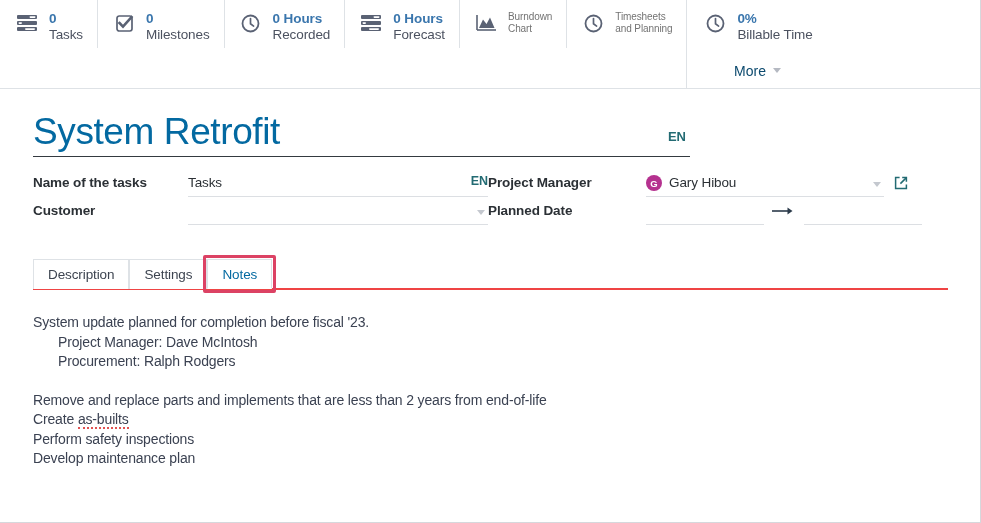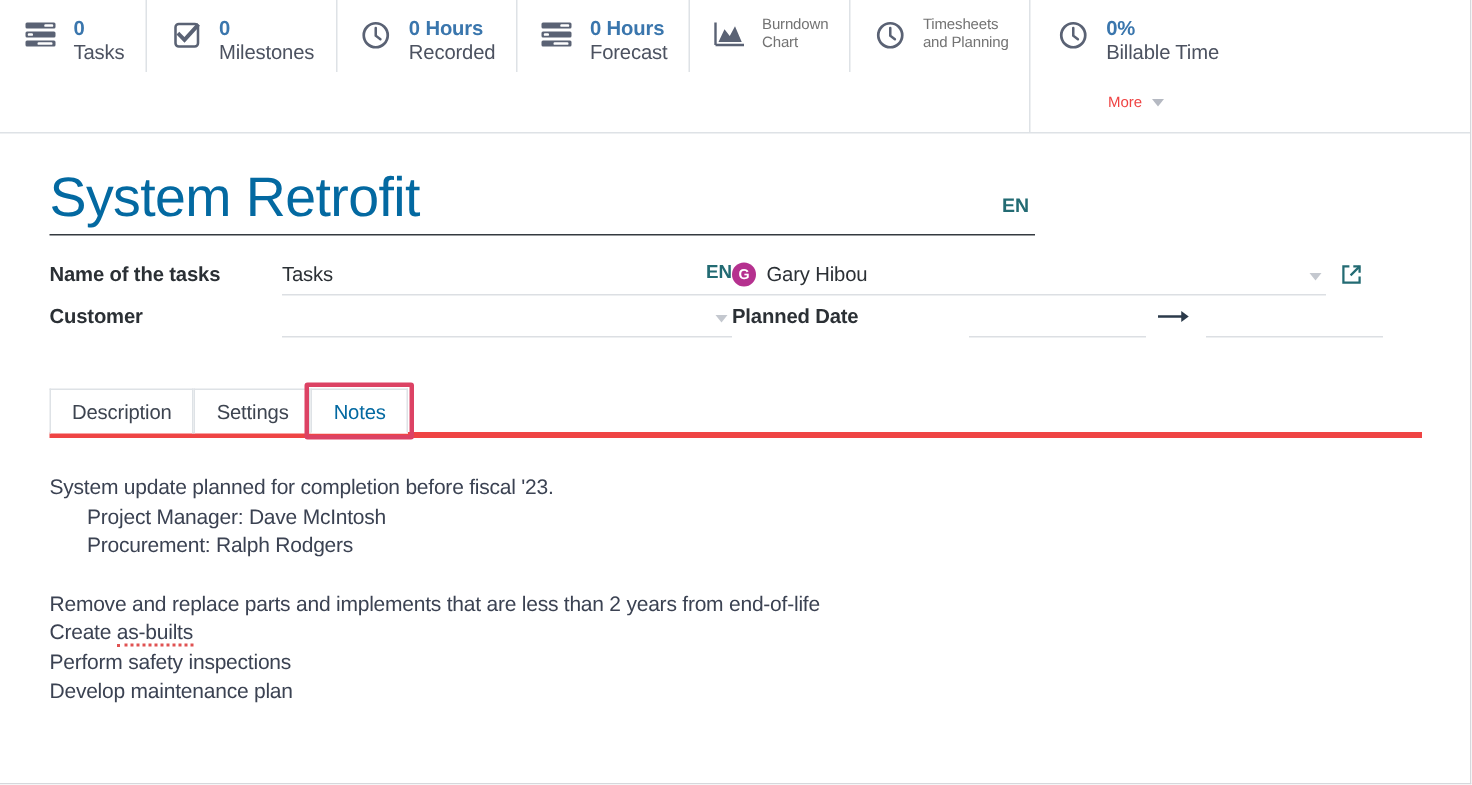--- a/index.html
+++ b/index.html
@@ -90,21 +90,21 @@
   }
   .stat-cell-last-top { display: flex; align-items: flex-start; }
   .more-row {
     margin-top: 20px;
     display: flex;
     align-items: center;
     justify-content: center;
     gap: 7px;
     cursor: pointer;
   }
-  .more-label { font-size: 10px; color: #ef4444; }
+  .more-label { font-size: 14px; color: #0c4a6e; }
   .caret {
     width: 0; height: 0;
     border-left: 4.5px solid transparent;
     border-right: 4.5px solid transparent;
     border-top: 5px solid #b5b9c2;
   }
 
   
   .sheet {
     padding: 0 0 0 0;
@@ -229,21 +229,21 @@
     align-items: center;
     justify-content: center;
     color: #2b3a4a;
     padding-top: 4px;
   }
 
   
   .tabs {
     display: flex;
     margin: 28px 0 0 33px;
-    border-bottom: 4px solid #ef4444;
+    border-bottom: 2px solid #ef4444;
     width: 915px;
     position: relative;
   }
   .tab {
     font-size: 13.5px;
     color: #3d4450;
     padding: 7px 14px 6px 14px;
     border: 1px solid transparent;
     border-bottom: none;
     background: transparent;
@@ -429,20 +429,21 @@
             <span class="dd-caret"></span>
           </span>
         </div>
 
 
       </div>
 
       <div class="col-right">
 
         <div class="field-row">
+          <span class="field-label field-label-right">Project Manager</span>
           <span class="field-input">
             <span class="avatar">G</span>
             <span class="field-value">Gary Hibou</span>
             <span class="dd-caret"></span>
           </span>
           <span class="ext-link">
             <svg width="14" height="14" viewBox="0 0 14 14" fill="none">
               <path d="M5.6 1.6 H1.6 V12.4 H12.4 V8.4" stroke="#236b73" stroke-width="1.5" fill="none"></path>
               <path d="M8.2 1.6 H12.4 V5.8" stroke="#236b73" stroke-width="1.5" fill="none"></path>
               <path d="M12.4 1.6 L6.4 7.6" stroke="#236b73" stroke-width="1.5"></path>

